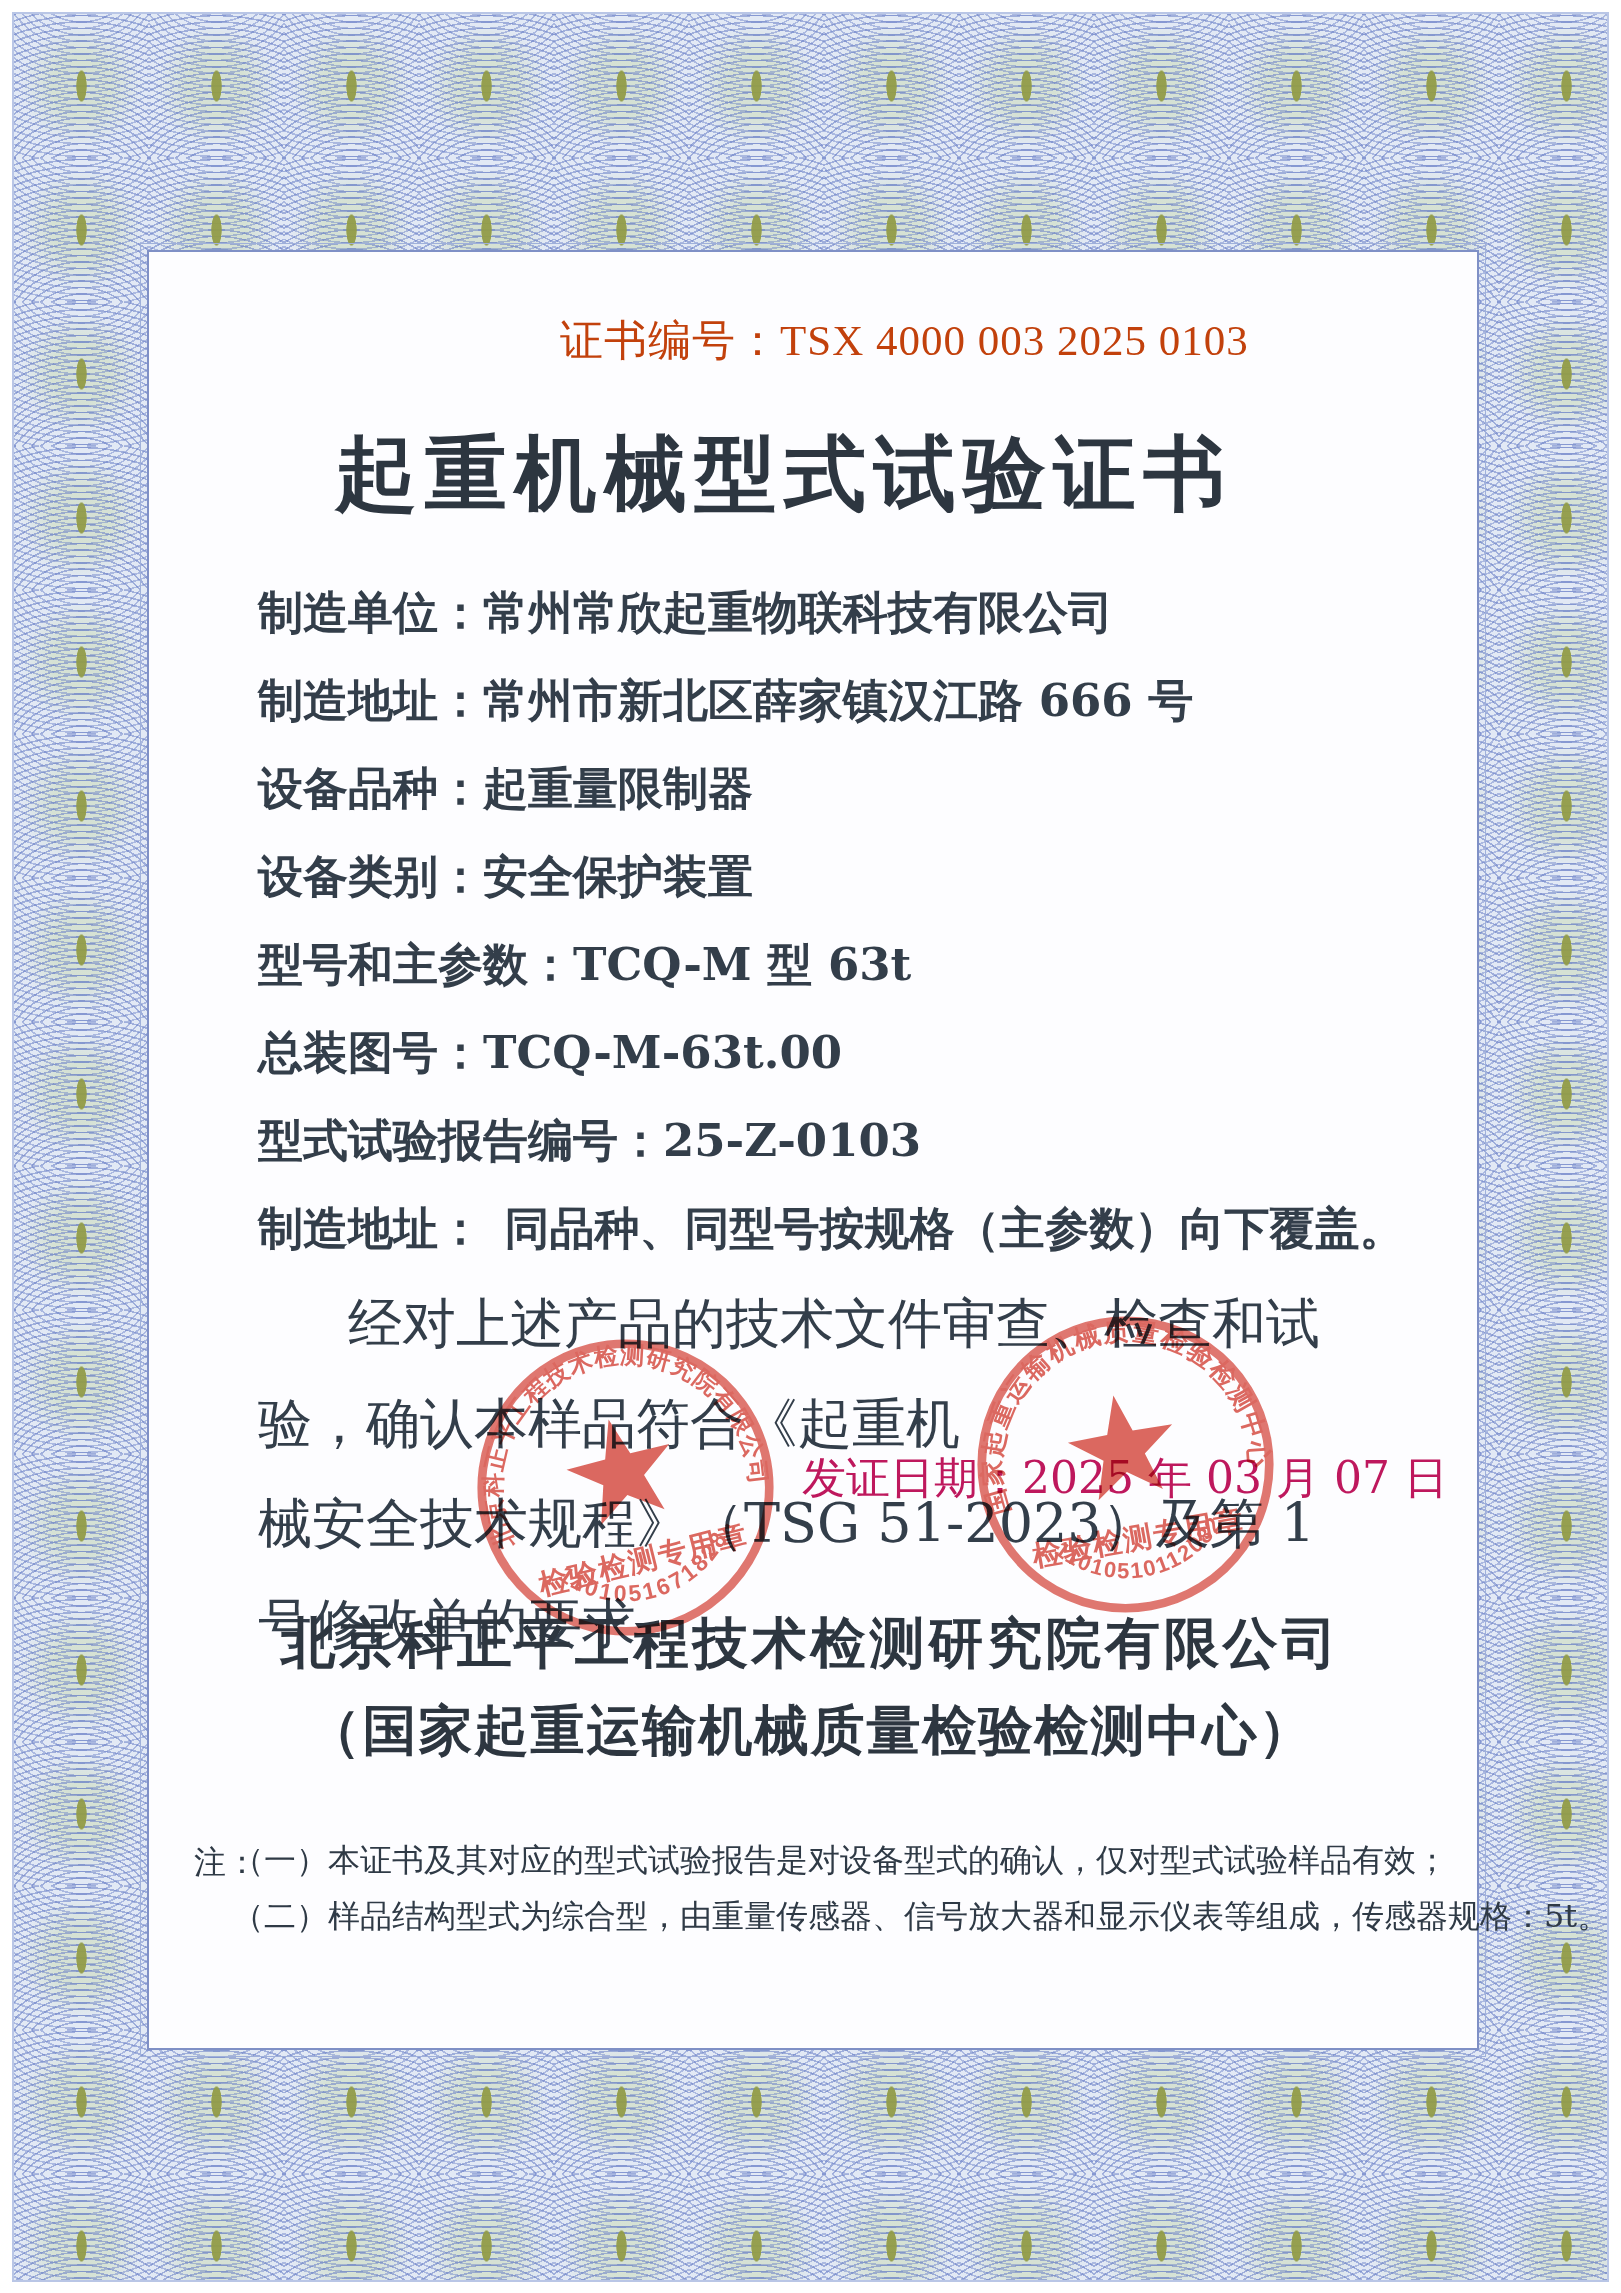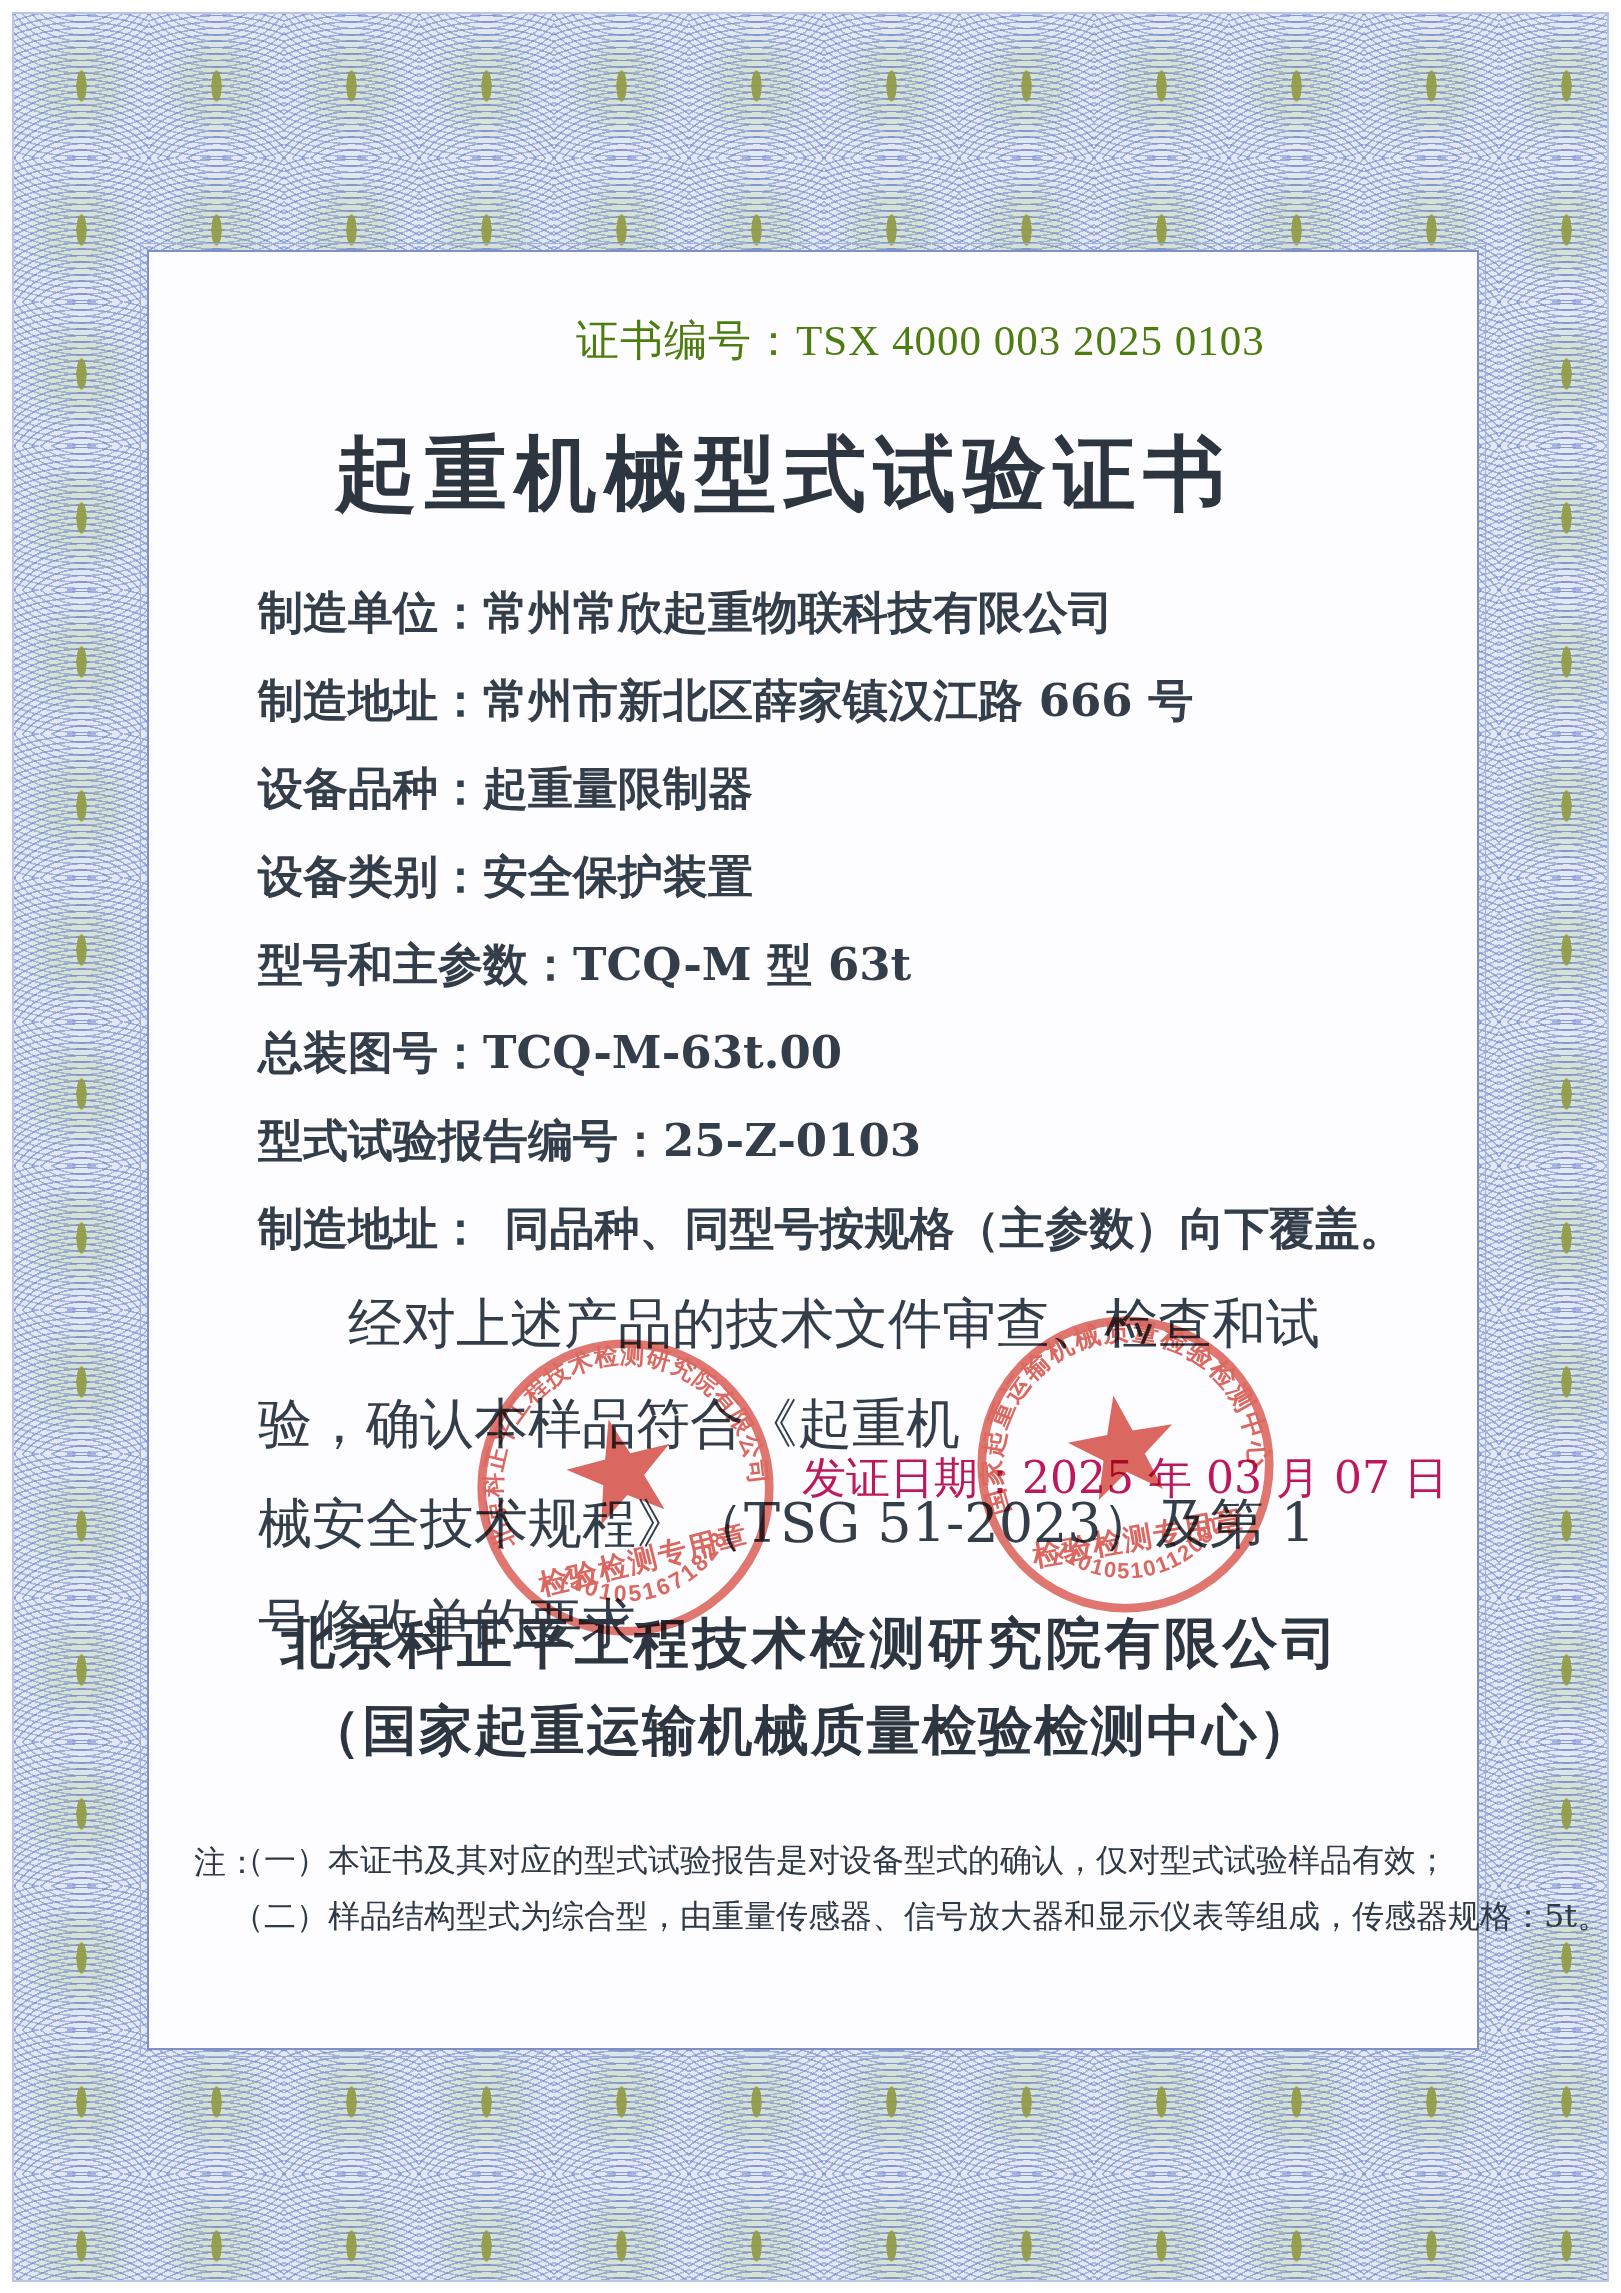--- a/index.html
+++ b/index.html
@@ -22,21 +22,21 @@
   }
   .inner-sheet{
     position:absolute;left:147px;top:250px;width:1328px;height:1796px;
     background:#fdfdff;border:2px solid #7f90c6;
   }
   .inner-sheet::before{
     content:'';position:absolute;inset:-8.8px;border:1px solid #9fb0da;pointer-events:none;
   }
   
   .abs{position:absolute;z-index:2;}
-  .cert-no{left:576px;top:312px;font-size:43px;letter-spacing:1px;color:#4d7c0f;}
+  .cert-no{left:560px;top:312px;font-size:43px;letter-spacing:1px;color:#c2410c;}
   .cert-no .num{font-family:"Liberation Serif","DejaVu Serif",serif;}
   .title{
     left:0;top:420px;width:1568px;text-align:center;
     font-family:"Liberation Sans","DejaVu Sans",sans-serif;
     font-weight:900;font-size:82px;letter-spacing:7.8px;color:#2d3640;
   }
   .fields{left:258px;top:583px;width:1098px;font-size:45px;color:#333e4a;font-weight:bold;}
   .fields .row{height:47px;margin-bottom:41px;white-space:nowrap;}
   .fields .row .gap{display:inline-block;width:21.6px;}
   .statement{left:258px;top:1274px;width:1117px;font-size:54px;line-height:100px;color:#333e4a;}

